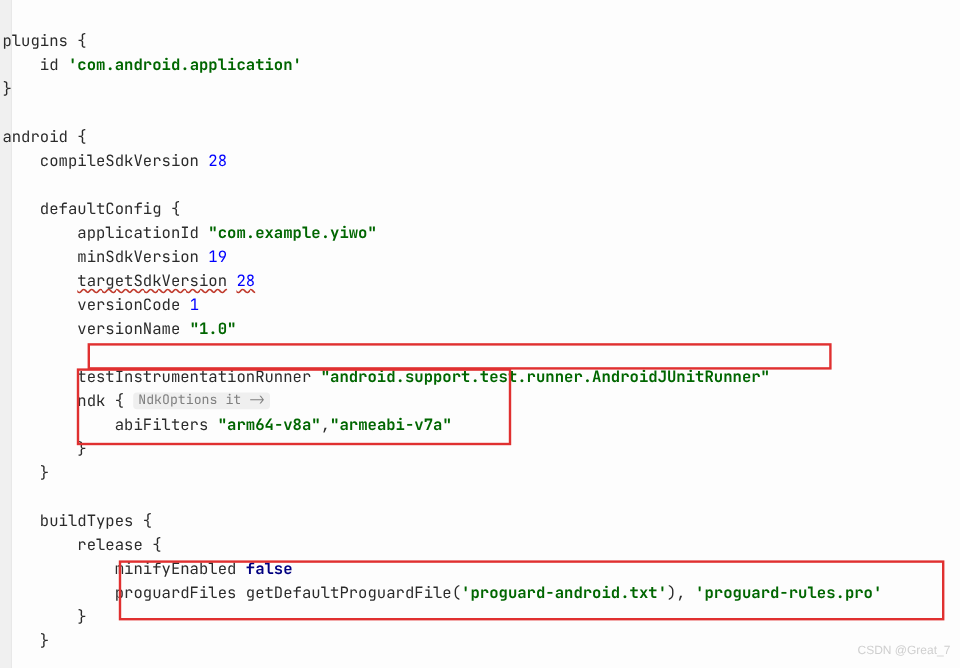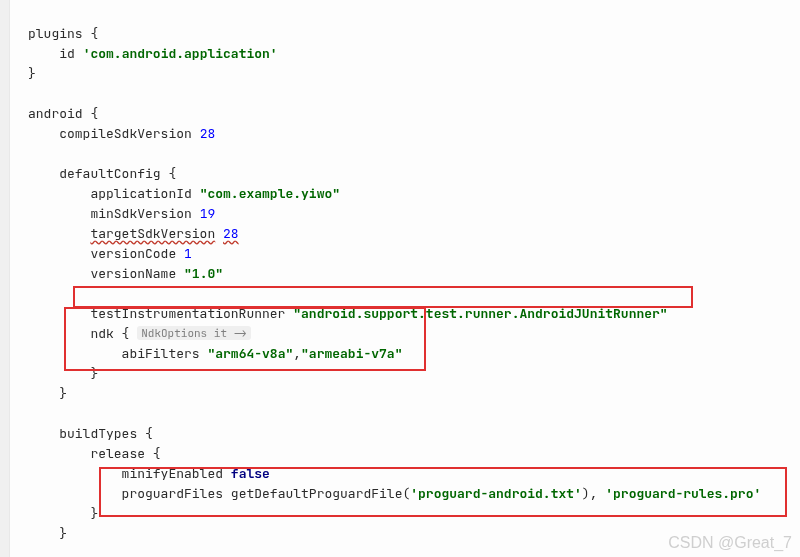--- a/index.html
+++ b/index.html
@@ -10,21 +10,21 @@
     line-height:20px;
     color:#2b2b2b;
     position:relative;
     overflow:hidden;
   }
   .gutter{
     position:absolute;left:0;top:0;bottom:0;width:9px;
     background:#f0f0f0;border-right:1px solid #e8e8e8;
   }
   .code{
-    position:absolute;left:28px;top:4px;right:4px;
+    position:absolute;left:2px;top:4px;right:4px;
     white-space:pre;
   }
   .kw{color:#000080;font-weight:bold;}
   .id{color:#2b2b2b;}
   .str{color:#006600;font-weight:bold;}
   .num{color:#0000ff;}
   .wavy{text-decoration:underline wavy #c0392b;text-underline-offset:2px;}
   .hint{
     display:inline-block;
     color:#808080;background:#efefef;
@@ -35,21 +35,21 @@
   .hl-line{
     position:absolute;left:10px;height:20px;right:0;
     background:#fff8d6;z-index:-1;
   }
   .redbox{
     position:absolute;border:2px solid #e03030;
     pointer-events:none;
   }
   .watermark{
     position:absolute;right:8px;bottom:4px;
-    color:#cfcfcf;font-size:16px;font-family:sans-serif;
+    color:#cfcfcf;font-size:10px;font-family:sans-serif;
   }
 </style>
 </head>
 <body>
 
 <div class="gutter"></div>
 
 <div class="hl-line" style="top:224px"></div>
 
 <div class="code">

